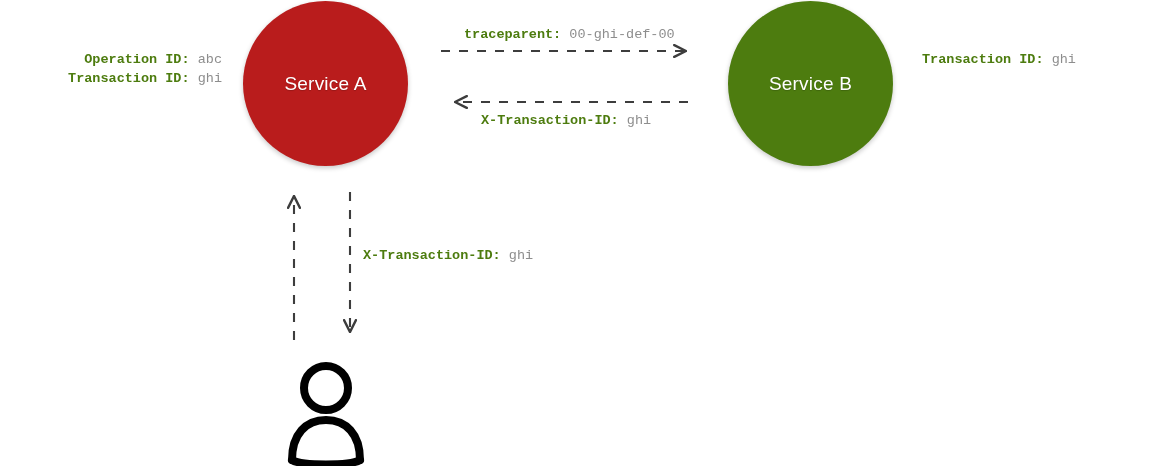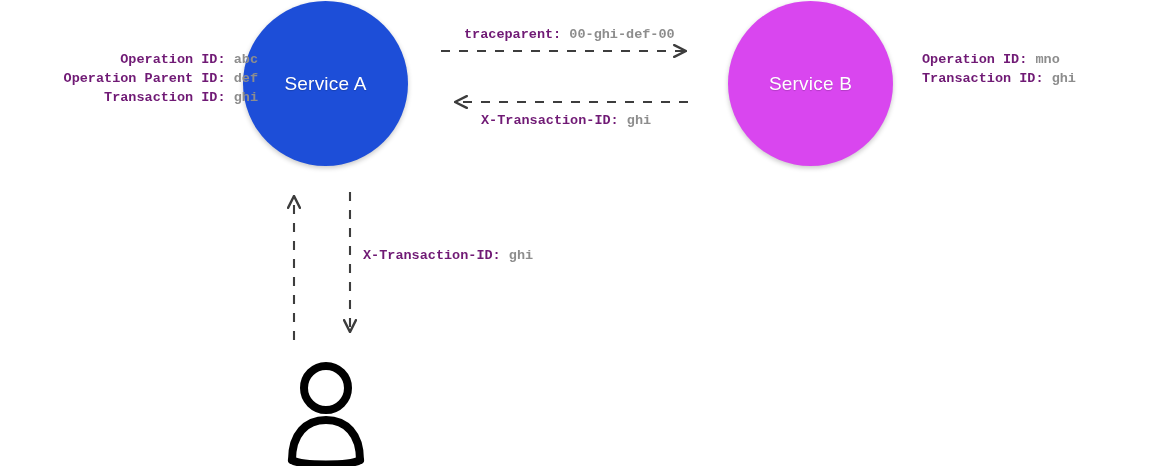--- a/index.html
+++ b/index.html
@@ -33,54 +33,53 @@
     font-family: "Liberation Sans", sans-serif;
     font-size: 19px;
     font-weight: 400;
     letter-spacing: 0.2px;
     text-shadow: 0 1px 1px rgba(0,0,0,0.18);
     white-space: nowrap;
   }
   #service-a {
     left: 243px;
     top: 1px;
-    background: #1d4ed8;
+    background: #b91c1c;
     box-shadow: 0 2px 5px rgba(0,0,0,0.22);
   }
   #service-b {
     left: 728px;
     top: 1px;
-    background: #d946ef;
+    background: #4d7c0f;
     box-shadow: 0 2px 5px rgba(0,0,0,0.22);
   }
 
   
   .mono-block {
     position: absolute;
     font-family: "Liberation Mono", "DejaVu Sans Mono", monospace;
     font-size: 13.5px;
     line-height: 19px;
     white-space: nowrap;
   }
   .mono-block .k {
     font-weight: bold;
-    color: #701a75;
+    color: #4d7c0f;
   }
   .mono-block .v {
-    font-weight: bold;
+    font-weight: normal;
     color: #8d8d8d;
   }
   .align-right { text-align: right; }
   .align-left  { text-align: left; }
 
   #left-meta {
     left: 0px;
     top: 50px;
     width: 222px;
-    padding-left: 36px;
   }
   #right-meta {
     left: 922px;
     top: 50px;
     width: 235px;
   }
   #traceparent-label {
     left: 464px;
     top: 25px;
   }
@@ -150,34 +149,26 @@
   <div class="service-node" id="service-b">
     <span class="service-label">Service B</span>
   </div>
 
   <div class="mono-block align-right" id="left-meta">
     <div>
       <span class="k">Operation ID:</span>
       <span class="v">abc</span>
     </div>
     <div>
-      <span class="k">Operation Parent ID:</span>
-      <span class="v">def</span>
-    </div>
-    <div>
       <span class="k">Transaction ID:</span>
       <span class="v">ghi</span>
     </div>
   </div>
 
   <div class="mono-block align-left" id="right-meta">
-    <div>
-      <span class="k">Operation ID:</span>
-      <span class="v">mno</span>
-    </div>
     <div>
       <span class="k">Transaction ID:</span>
       <span class="v">ghi</span>
     </div>
   </div>
 
   <div class="mono-block align-left" id="traceparent-label">
     <div>
       <span class="k">traceparent:</span>
       <span class="v">00-ghi-def-00</span>

